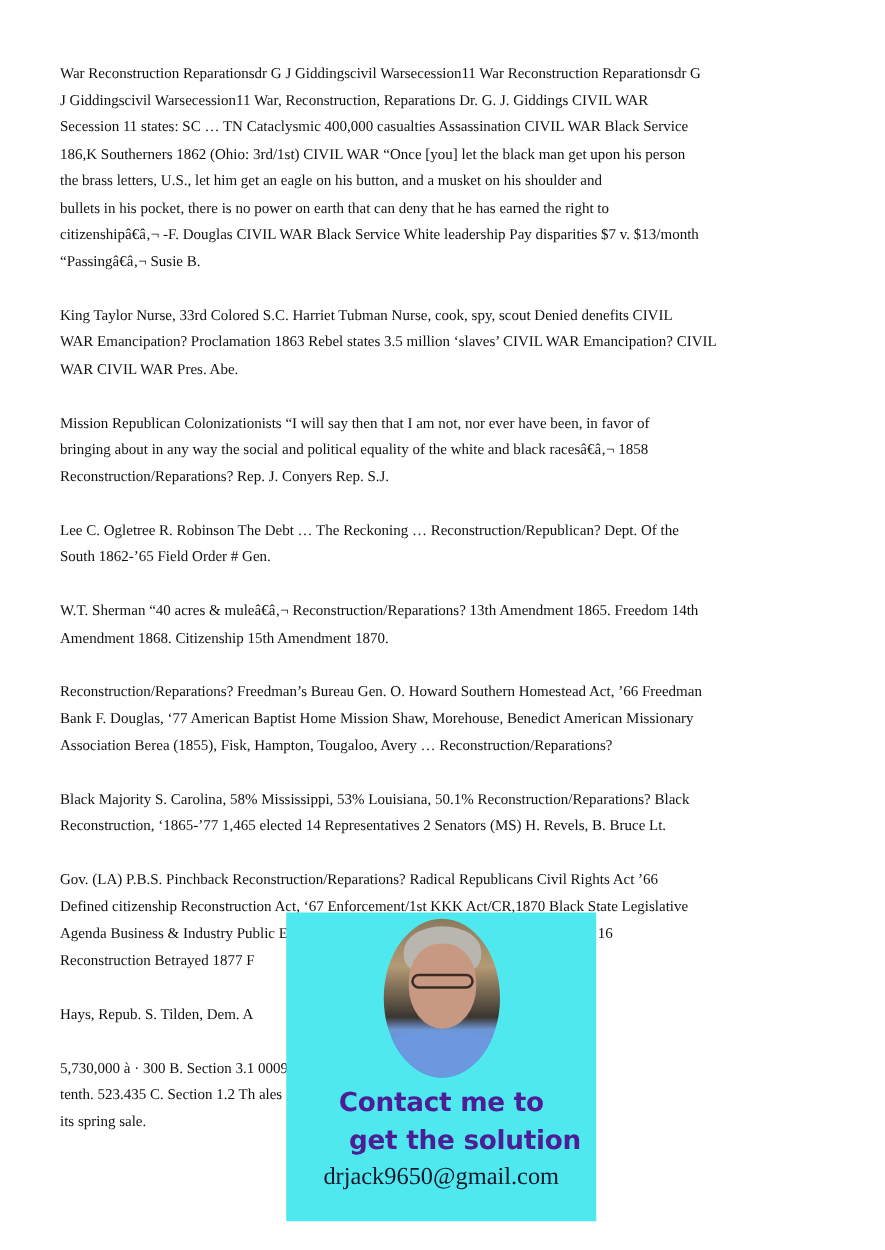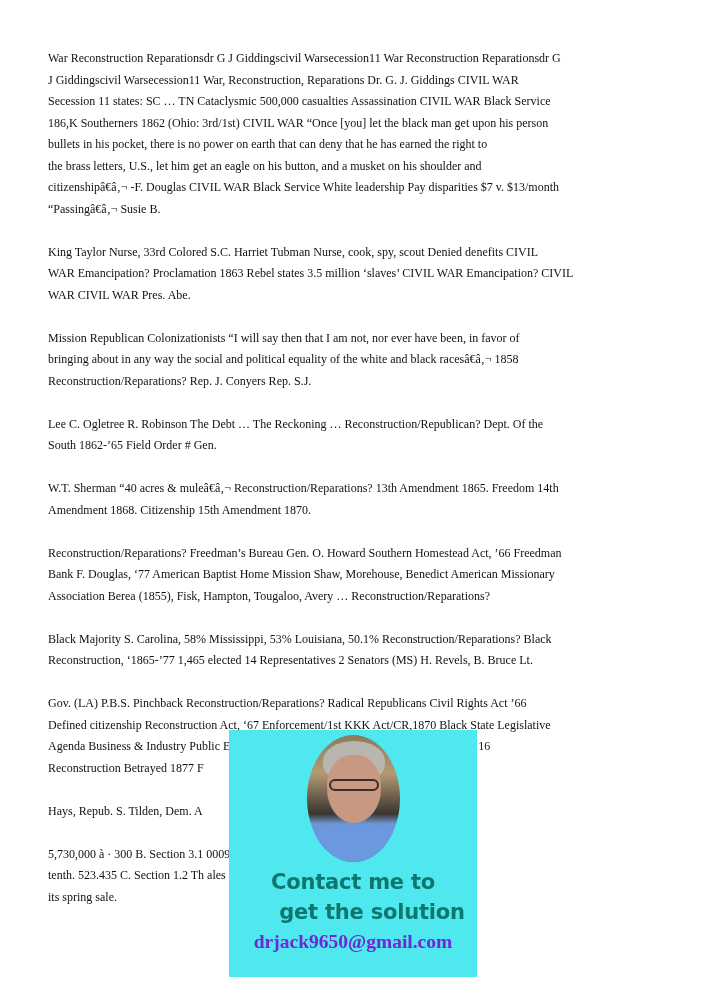--- a/index.html
+++ b/index.html
@@ -77,50 +77,50 @@
       border-radius: 40% 40% 0 0;
       background: #6b98de;
     }
     .ad-text {
       position: absolute;
       left: 0;
       width: 248px;
       text-align: center;
       font-family: "DejaVu Sans", "Liberation Sans", sans-serif;
       font-weight: bold;
-      color: #0f766e;
+      color: #4c1d95;
       font-size: 21px;
       line-height: 30px;
       letter-spacing: -0.2px;
     }
     .ad-line1 { top: 137px; }
     .ad-line2 { top: 167px; padding-left: 19px; }
     .ad-email {
       position: absolute;
       left: 0;
       top: 201px;
       width: 248px;
       text-align: center;
       font-family: "Liberation Serif", "DejaVu Serif", serif;
-      font-weight: bold;
+      font-weight: normal;
       font-size: 19.5px;
-      color: #6d28d9;
+      color: #0f172a;
     }
   </style>
 </head>
 <body>
 
 <div class="doc" id="doc">
     <p class="para">
       <span class="line">War Reconstruction Reparationsdr G J Giddingscivil Warsecession11 War Reconstruction Reparationsdr G</span>
       <span class="line">J Giddingscivil Warsecession11 War, Reconstruction, Reparations Dr. G. J. Giddings CIVIL WAR</span>
-      <span class="line">Secession 11 states: SC … TN Cataclysmic 500,000 casualties Assassination CIVIL WAR Black Service</span>
+      <span class="line">Secession 11 states: SC … TN Cataclysmic 400,000 casualties Assassination CIVIL WAR Black Service</span>
       <span class="line">186,K Southerners 1862 (Ohio: 3rd/1st) CIVIL WAR “Once [you] let the black man get upon his person</span>
+      <span class="line">the brass letters, U.S., let him get an eagle on his button, and a musket on his shoulder and</span>
       <span class="line">bullets in his pocket, there is no power on earth that can deny that he has earned the right to</span>
-      <span class="line">the brass letters, U.S., let him get an eagle on his button, and a musket on his shoulder and</span>
       <span class="line">citizenshipâ€â‚¬ -F. Douglas CIVIL WAR Black Service White leadership Pay disparities $7 v. $13/month</span>
       <span class="line">“Passingâ€â‚¬ Susie B.</span>
     </p>
     <p class="para">
       <span class="line">King Taylor Nurse, 33rd Colored S.C. Harriet Tubman Nurse, cook, spy, scout Denied denefits CIVIL</span>
       <span class="line">WAR Emancipation? Proclamation 1863 Rebel states 3.5 million ‘slaves’ CIVIL WAR Emancipation? CIVIL</span>
       <span class="line">WAR CIVIL WAR Pres. Abe.</span>
     </p>
     <p class="para">
       <span class="line">Mission Republican Colonizationists “I will say then that I am not, nor ever have been, in favor of</span>

